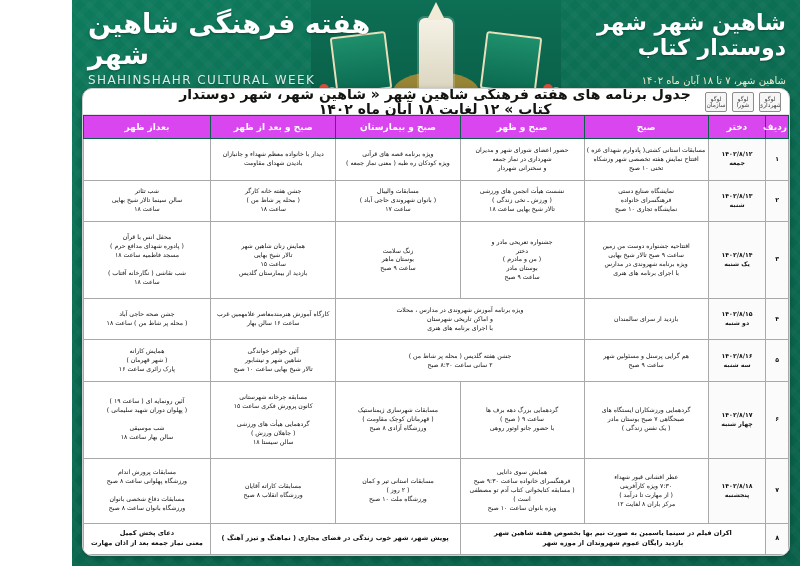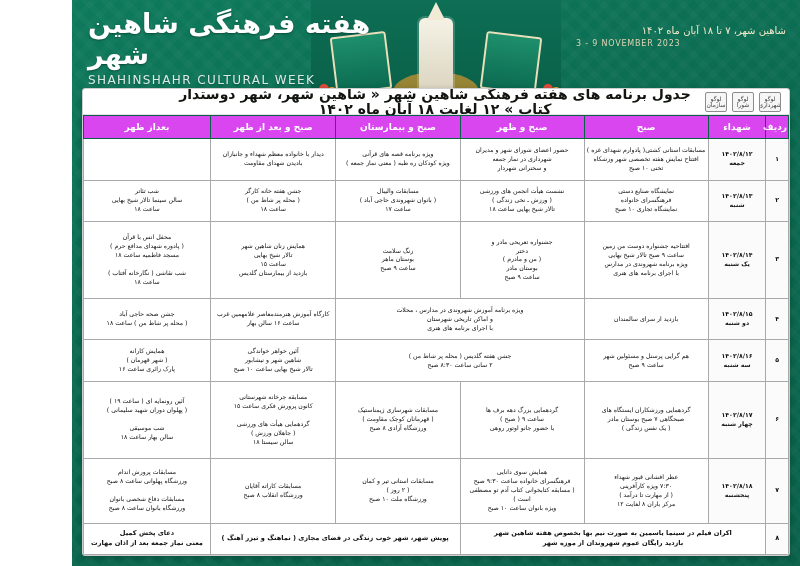--- a/index.html
+++ b/index.html
@@ -157,21 +157,21 @@
 
   
   .card {
     position: absolute;
     top: 88px;
     left: 10px;
     right: 10px;
     bottom: 10px;
     background: #ffffff;
     border: 1px solid #cfcfcf;
-    border-radius: 3px;
+    border-radius: 10px;
     box-shadow: 0 2px 6px rgba(0,0,0,0.25);
     display: flex;
     flex-direction: column;
     overflow: hidden;
   }
   .card-top {
     display: flex;
     align-items: center;
     justify-content: space-between;
     padding: 4px 8px 3px 8px;
@@ -266,20 +266,21 @@
       <div class="illus-flower f1"></div>
       <div class="illus-flower f2"></div>
     </div>
 
     <div class="header-title">
       <span>هفته فرهنگی شاهین شهر</span>
       <span class="sub">SHAHINSHAHR CULTURAL WEEK</span>
     </div>
 
     <div class="header-right">
+      <div class="logo-line">شاهین شهر شهر دوستدار کتاب</div>
       <div class="dates">
         <div>شاهین شهر، ۷ تا ۱۸ آبان ماه ۱۴۰۲</div>
         <div class="en">3 - 9  NOVEMBER  2023</div>
       </div>
     </div>
   </div>
 
   <div class="card">
 
     <div class="card-top">
@@ -298,21 +299,21 @@
         <col style="width:8.2%">
         <col style="width:17.6%">
         <col style="width:17.6%">
         <col style="width:17.6%">
         <col style="width:17.8%">
         <col style="width:18.0%">
       </colgroup>
       <thead>
         <tr>
           <th>ردیف</th>
-          <th>شهداء</th>
+          <th>دختر</th>
           <th>صبح</th>
           <th>صبح و ظهر</th>
           <th>صبح و بیمارستان</th>
           <th>صبح و بعد از ظهر</th>
           <th>بعداز ظهر</th>
         </tr>
       </thead>
       <tbody>
         <tr>
           <td class="col-row">۱</td>

